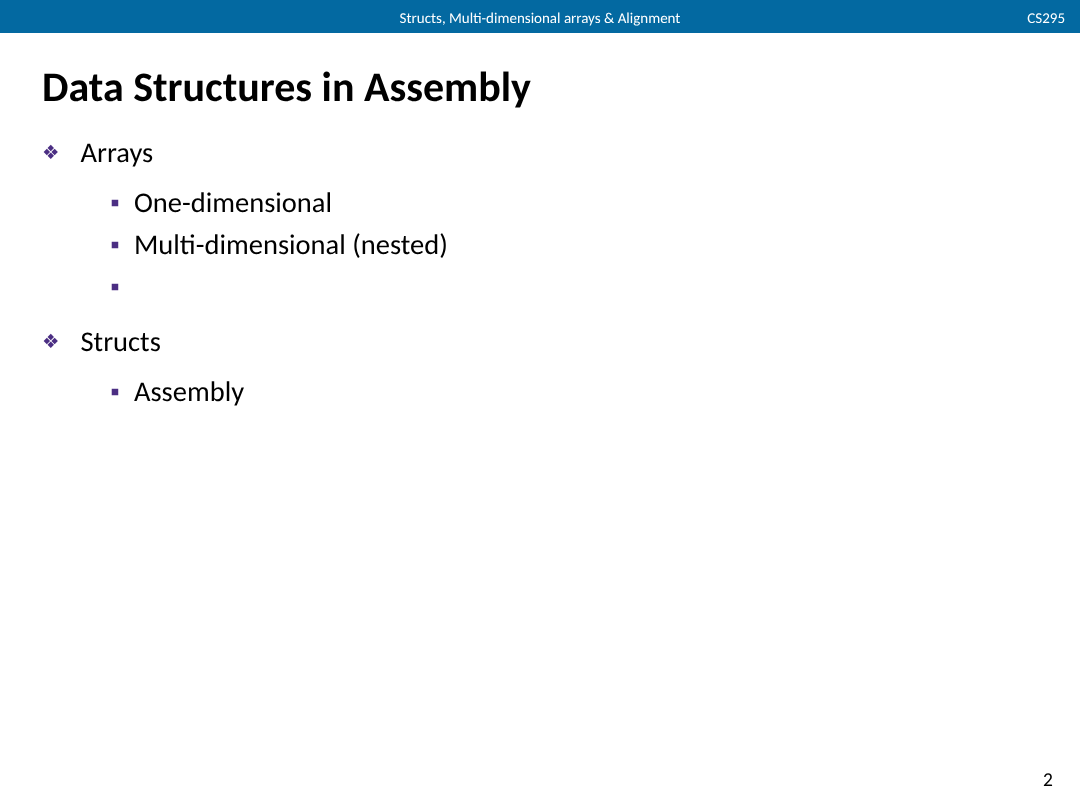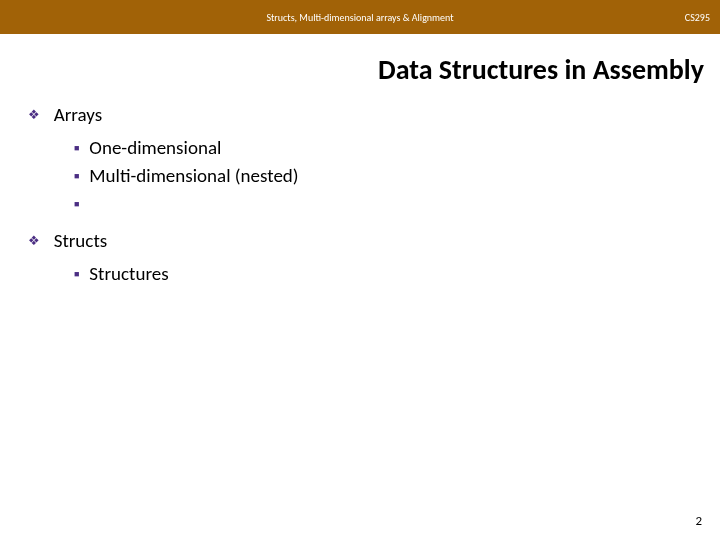--- a/index.html
+++ b/index.html
@@ -1,21 +1,21 @@
 <!DOCTYPE html>
 <html><head>
 <meta charset="utf-8">
 <style>
   * { margin: 0; padding: 0; box-sizing: border-box; }
   html, body { width: 720px; height: 540px; font-family: Calibri, Arial, sans-serif; background: #fff; }
   .slide { width: 720px; height: 540px; position: relative; }
-  .topbar { width: 100%; height: 34px; background: #a16207; color: #fff; display: flex; align-items: center; justify-content: center; font-size: 10px; position: relative; }
+  .topbar { width: 100%; height: 22px; background: #0369a1; color: #fff; display: flex; align-items: center; justify-content: center; font-size: 10px; position: relative; }
   .topbar .center { position: absolute; left: 50%; transform: translateX(-50%); }
   .topbar .right { position: absolute; right: 10px; text-align: center; }
-  .title { font-size: 28px; font-weight: 700; color: #000; margin: 18px 16px 14px 28px; text-align: right; }
+  .title { font-size: 28px; font-weight: 700; color: #000; margin: 18px 0 14px 28px; }
   .content { margin-left: 28px; }
   .l1 { display: flex; align-items: flex-start; margin-bottom: 6px; }
   .l1 .bullet { color: #4b2e83; font-size: 13px; line-height: 28px; margin-right: 14px; }
   .l1 .text { font-size: 19px; color: #000; line-height: 28px; }
   .l2group { margin: 2px 0 10px 46px; }
   .l2 { display: flex; align-items: flex-start; margin-bottom: 2px; }
   .l2 .bullet { color: #4b2e83; font-size: 15px; line-height: 26px; margin-right: 10px; font-weight: bold; }
   .l2 .text { font-size: 19px; color: #000; line-height: 26px; text-align: right; }
   .pagenum { position: absolute; bottom: 12px; right: 18px; font-size: 13px; color: #000; }
 </style>
@@ -51,21 +51,21 @@
       </div>
     </div>
 
     <div class="l1">
       <span class="bullet">❖</span>
       <span class="text">Structs</span>
     </div>
     <div class="l2group">
       <div class="l2">
         <span class="bullet">▪</span>
-        <span class="text">Structures</span>
+        <span class="text">Assembly</span>
       </div>
     </div>
 
   </div>
 
   <div class="pagenum">2</div>
 
 </div>
 
 </body></html>

